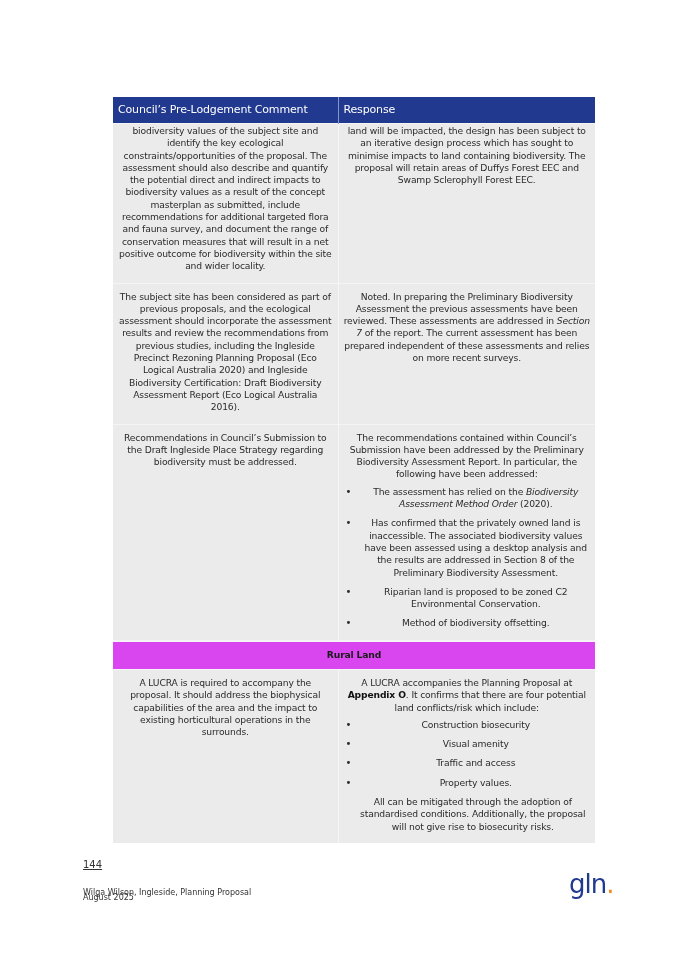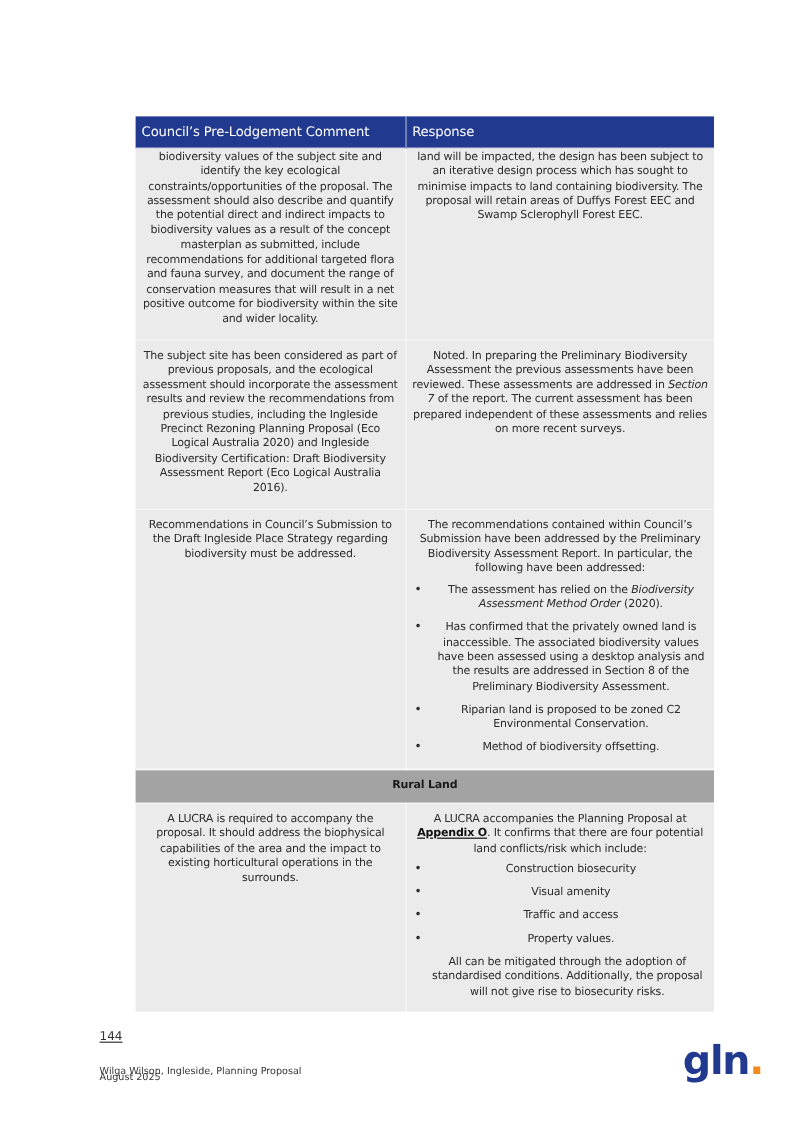--- a/index.html
+++ b/index.html
@@ -23,39 +23,39 @@
   }
   th:last-child { border-right: none; }
   td {
     background: #ebebeb; vertical-align: top; padding: 2px 5px 10px 5px;
     border-top: 1px solid #f4f4f4; border-right: 1px solid #f6f6f6; text-align: center;
   }
   td:last-child { border-right: none; }
   tr.first td { padding-top: 1px; }
   tr.gap td { padding-top: 7px; padding-bottom: 10px; }
   tr.section td {
-    background: #a3a3a3; font-weight: bold; color: #1a1a1a;
+    background: #d946ef; font-weight: bold; color: #1a1a1a;
     padding: 7px 5px 8px 5px; border-top: 2px solid #f4f4f4;
   }
   p { margin: 0; }
   ul { margin: 5px 0 0 0; padding: 0 0 0 18px; list-style: none; }
   ul li { position: relative; margin: 0 0 7px 0; }
   ul li::before {
     content: "\2022"; position: absolute; left: -16px; top: 0; font-size: 10px;
   }
   .after { margin-top: 0; margin-left: 12px; }
   em { font-style: italic; }
-  strong { font-weight: bold; color: #111; text-decoration: underline; }
+  strong { font-weight: bold; color: #111; }
   .page-num { position: absolute; left: 83px; top: 859px; font-size: 10px; color: #333; text-decoration: underline; }
   .footer-line { position: absolute; left: 83px; font-size: 8px; color: #333; line-height: 11px; }
   .footer-title { top: 887px; }
   .footer-date { top: 892px; }
   .logo {
-    position: absolute; left: 569px; top: 864px; font-size: 33px;
-    font-weight: bold; color: #21398f; letter-spacing: -1px; line-height: 40px;
+    position: absolute; left: 569px; top: 864px; font-size: 26px;
+    font-weight: normal; color: #21398f; letter-spacing: -1px; line-height: 40px;
     font-family: "DejaVu Sans", sans-serif;
   }
   .logo-dot { color: #f28a1e; }
 </style>
 </head>
 <body>
 
 <div class="page">
 
   <table class="grid">

